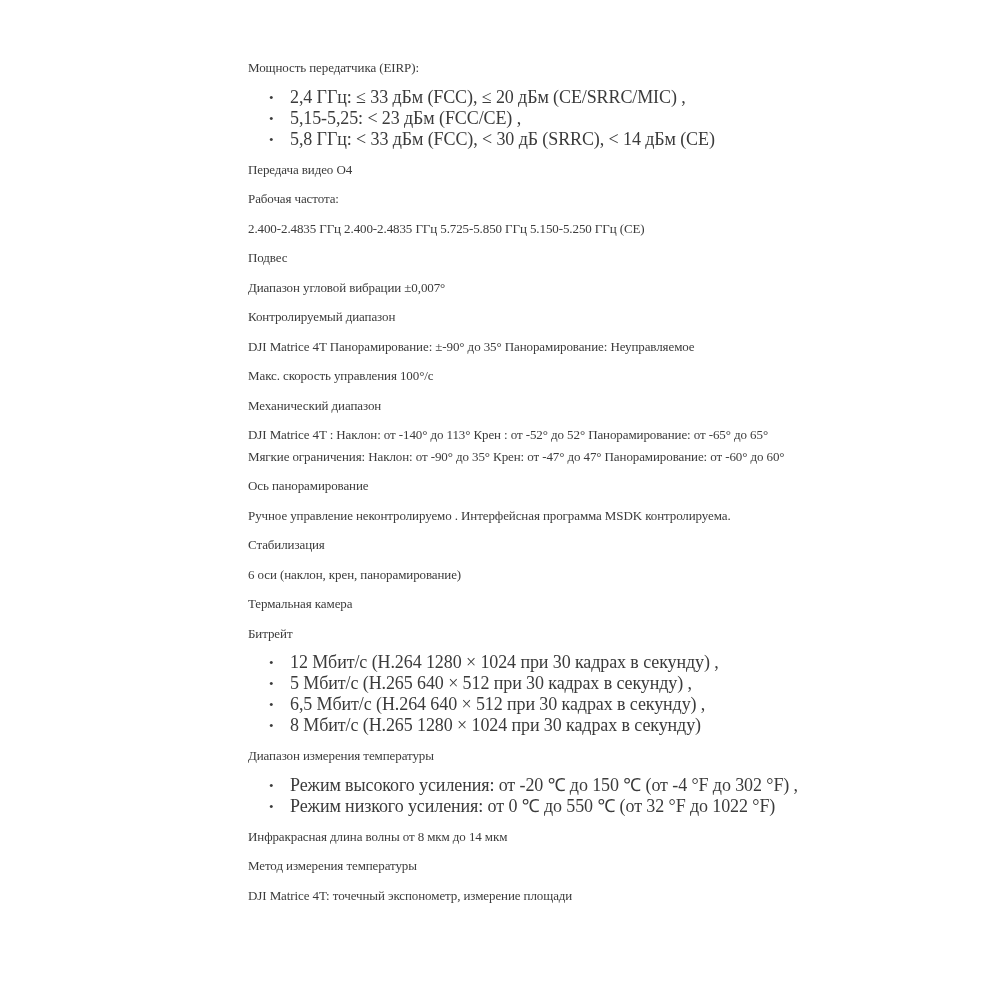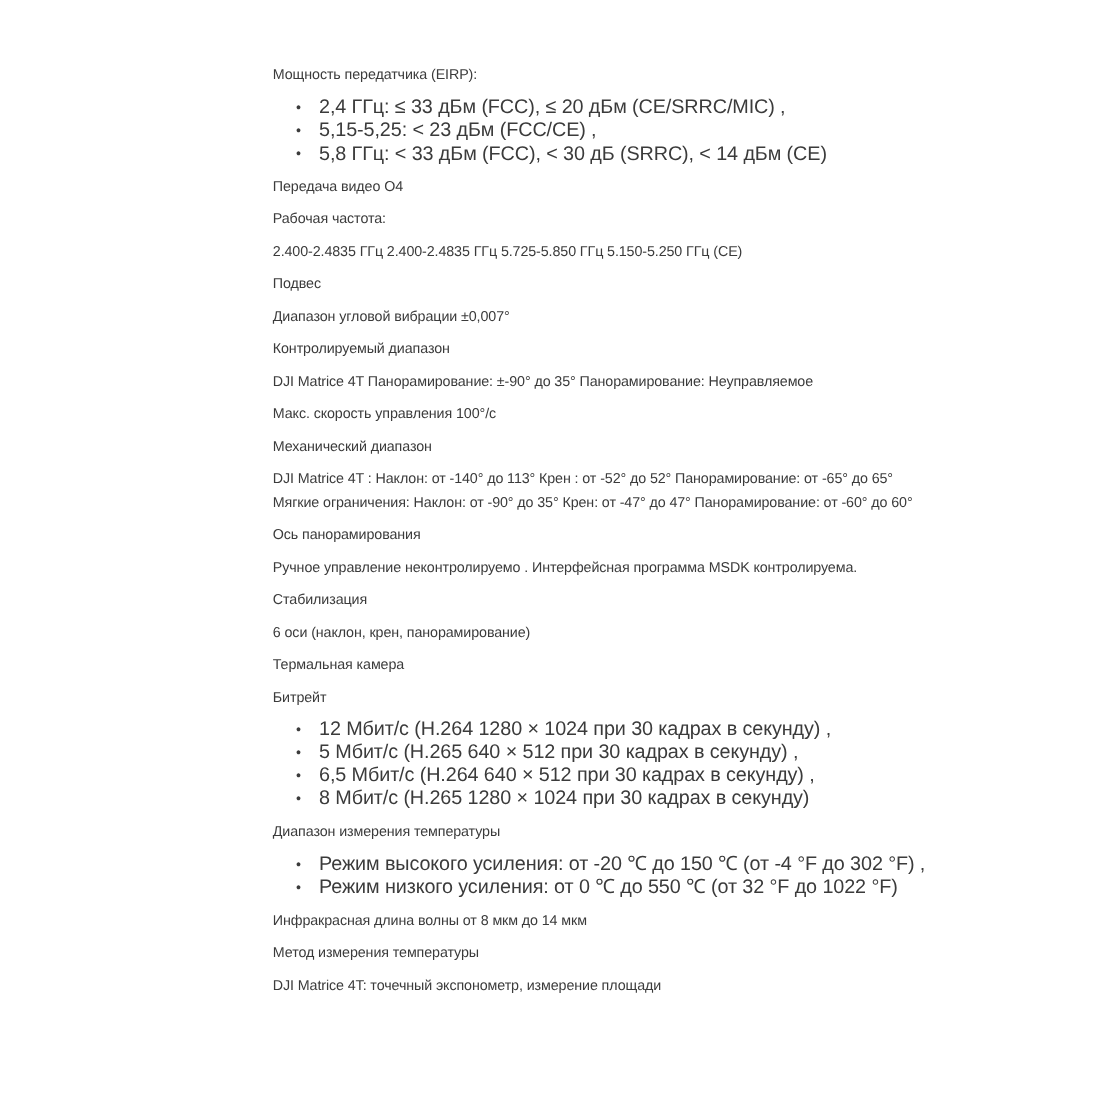--- a/index.html
+++ b/index.html
@@ -8,21 +8,21 @@
     background: #ffffff;
     width: 1000px;
     height: 1000px;
     overflow: hidden;
   }
   .page {
     position: relative;
     width: 1000px;
     height: 1000px;
     background: #ffffff;
-    font-family: Liberation Sans, sans-serif;
+    font-family: Liberation Serif, serif;
     color: #3b3b3b;
   }
   .content {
     position: absolute;
     left: 248px;
     top: 57px;
     width: 660px;
   }
   .content p {
     margin: 0 0 8px 0;
@@ -81,21 +81,21 @@
     <p>Контролируемый диапазон</p>
 
     <p>DJI Matrice 4T Панорамирование: ±-90° до 35° Панорамирование: Неуправляемое</p>
 
     <p>Макс. скорость управления 100°/с</p>
 
     <p>Механический диапазон</p>
 
     <p class="wraps"><span style="white-space:nowrap;">DJI Matrice 4T : Наклон: от -140° до 113° Крен : от -52° до 52° Панорамирование: от -65° до 65°</span><br><span style="white-space:nowrap;text-align:center;">Мягкие ограничения: Наклон: от -90° до 35° Крен: от -47° до 47° Панорамирование: от -60° до 60°</span></p>
 
-    <p>Ось панорамирования</p>
+    <p>Ось панорамирование</p>
 
     <p>Ручное управление неконтролируемо . Интерфейсная программа MSDK контролируема.</p>
 
     <p>Стабилизация</p>
 
     <p>6 оси (наклон, крен, панорамирование)</p>
 
     <p>Термальная камера</p>
 
     <p>Битрейт</p>

